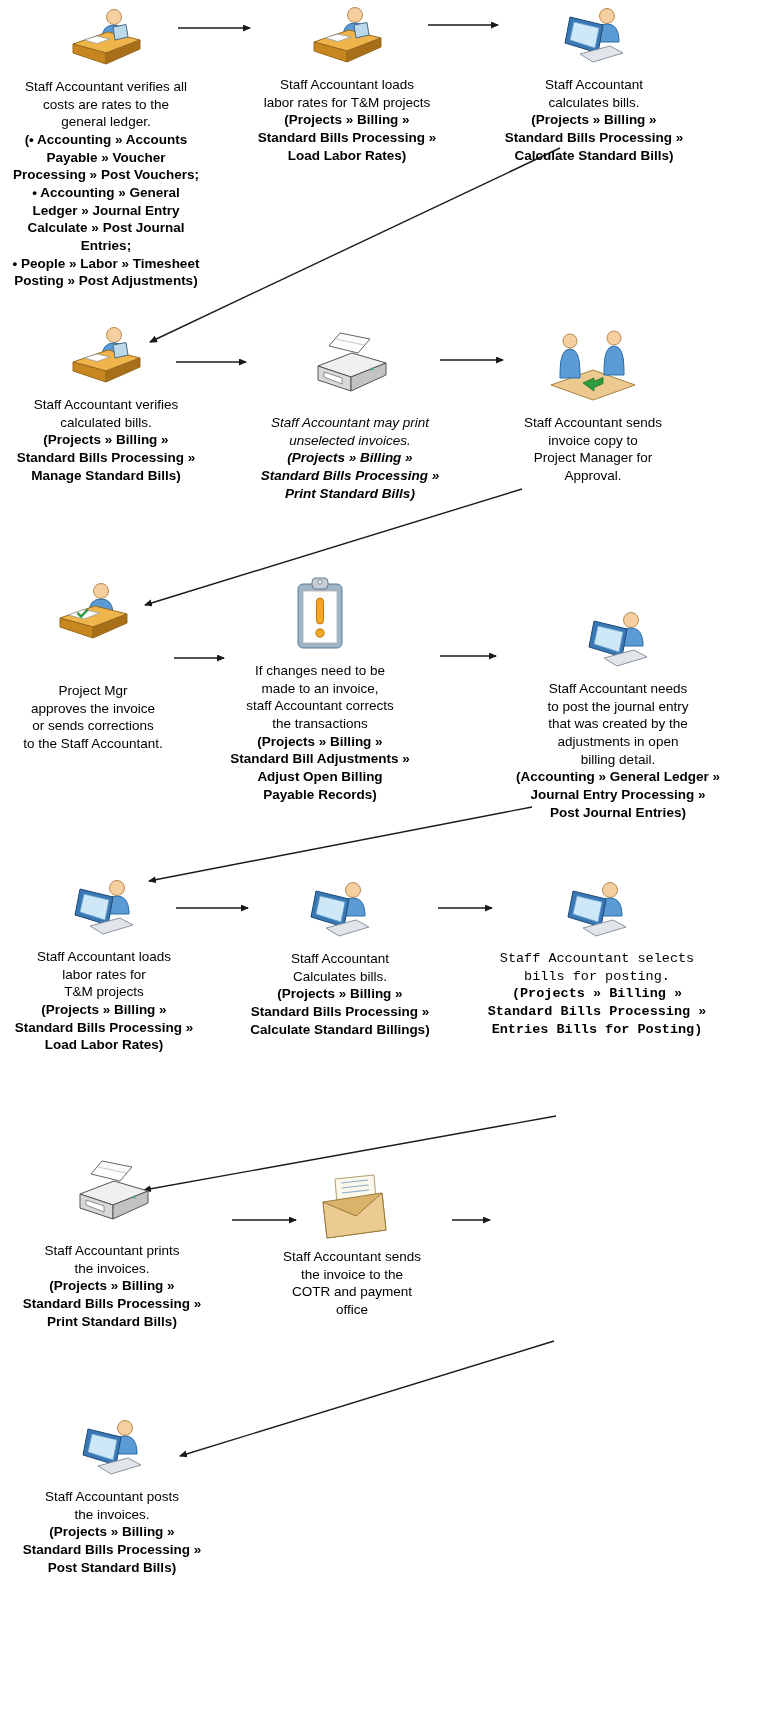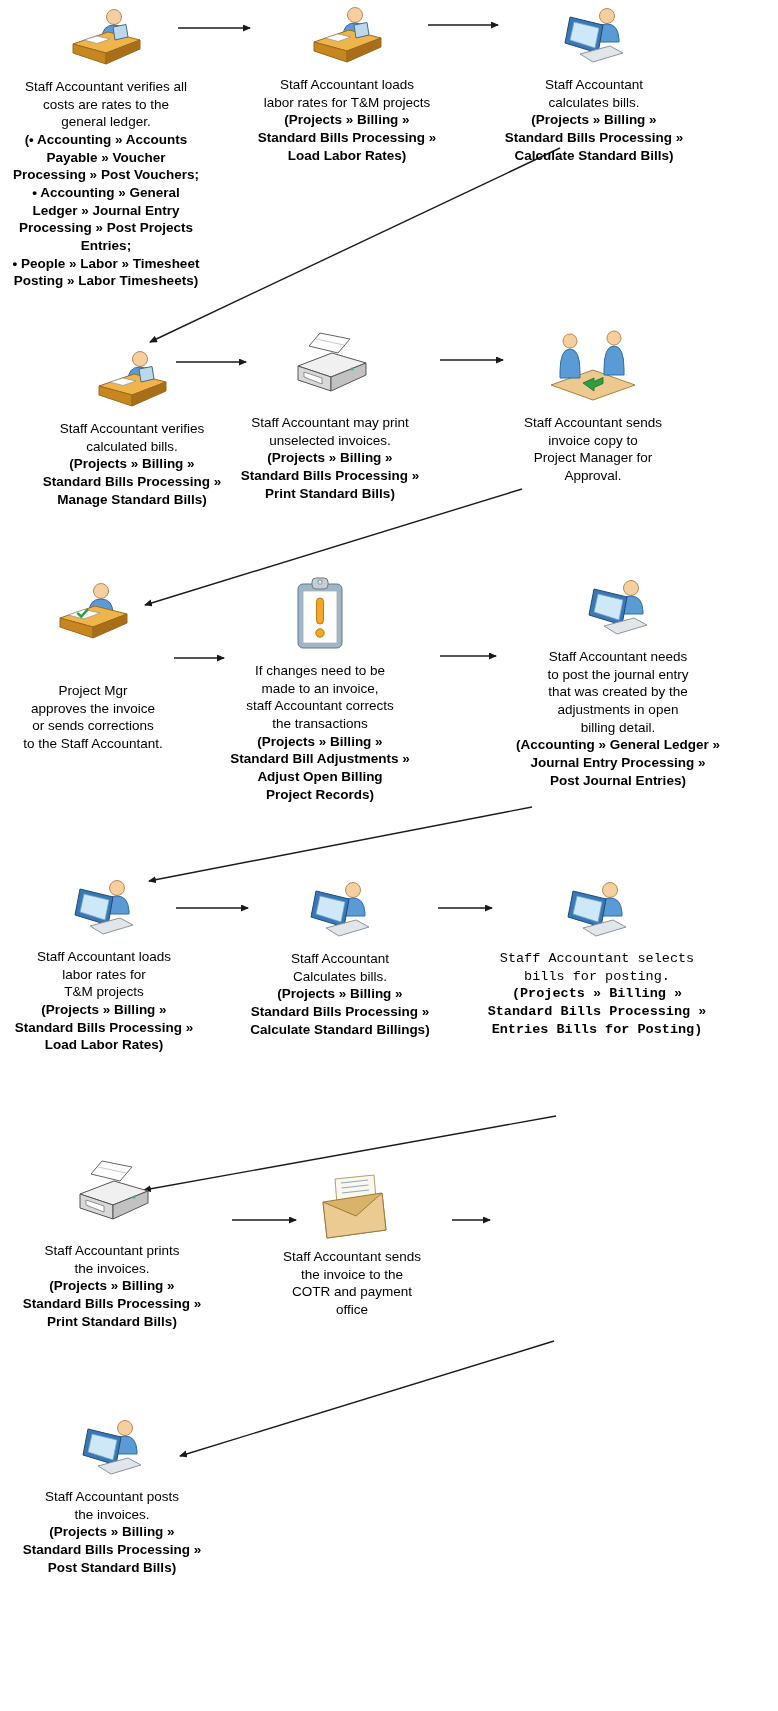--- a/index.html
+++ b/index.html
@@ -89,24 +89,24 @@
       </div>
       <div class="label">
         <div class="ln">Staff Accountant verifies all</div>
         <div class="ln">costs are rates to the</div>
         <div class="ln">general ledger.</div>
         <div class="ln b">(• Accounting » Accounts</div>
         <div class="ln b">Payable » Voucher</div>
         <div class="ln b">Processing » Post Vouchers;</div>
         <div class="ln b">• Accounting » General</div>
         <div class="ln b">Ledger » Journal Entry</div>
-        <div class="ln b">Processing » Post Projects</div>
+        <div class="ln b">Calculate » Post Journal</div>
         <div class="ln b">Entries;</div>
         <div class="ln b">• People » Labor » Timesheet</div>
-        <div class="ln b">Posting » Labor Timesheets)</div>
+        <div class="ln b">Posting » Post Adjustments)</div>
       </div>
     </div>
   <div class="node" style="left:240px; top:4px;    width:214px;">
       <div class="icon ic-person-desk">
         <svg width="78" height="64" viewBox="0 0 78 64">
           <circle cx="47" cy="11" r="7.5" fill="#f6cfa0" stroke="#b98a52"></circle>
           <path d="M35 40 L35 33 Q35 19 47 19 Q59 19 59 34 L59 40 Z" fill="#5b9bd5" stroke="#2f6ea8"></path>
           <path d="M6 38 L41 26 L73 34 L39 47 Z" fill="#efb54a" stroke="#9a6a20"></path>
           <path d="M6 38 L6 47 L39 58 L39 47 Z" fill="#c8861f" stroke="#9a6a20"></path>
           <path d="M39 47 L73 34 L73 43 L39 58 Z" fill="#a86f18" stroke="#9a6a20"></path>
@@ -133,41 +133,41 @@
         </svg>
       </div>
       <div class="label">
         <div class="ln">Staff Accountant</div>
         <div class="ln">calculates bills.</div>
         <div class="ln b">(Projects » Billing »</div>
         <div class="ln b">Standard Bills Processing »</div>
         <div class="ln b">Calculate Standard Bills)</div>
       </div>
     </div>
-  <div class="node" style="left:0px;   top:348px;  width:212px;margin-left:26px;">
+  <div class="node" style="left:0px;   top:324px;  width:212px;">
       <div class="icon ic-person-desk">
         <svg width="78" height="64" viewBox="0 0 78 64">
           <circle cx="47" cy="11" r="7.5" fill="#f6cfa0" stroke="#b98a52"></circle>
           <path d="M35 40 L35 33 Q35 19 47 19 Q59 19 59 34 L59 40 Z" fill="#5b9bd5" stroke="#2f6ea8"></path>
           <path d="M6 38 L41 26 L73 34 L39 47 Z" fill="#efb54a" stroke="#9a6a20"></path>
           <path d="M6 38 L6 47 L39 58 L39 47 Z" fill="#c8861f" stroke="#9a6a20"></path>
           <path d="M39 47 L73 34 L73 43 L39 58 Z" fill="#a86f18" stroke="#9a6a20"></path>
           <path d="M17 34 L30 30 L43 33 L30 37.5 Z" fill="#ffffff" stroke="#999" stroke-width="0.8"></path>
           <path d="M46 21 L59 18.5 L61 31 L48 34 Z" fill="#bcd9ec" stroke="#456a85"></path>
         </svg>
       </div>
       <div class="label">
         <div class="ln">Staff Accountant verifies</div>
         <div class="ln">calculated bills.</div>
         <div class="ln b">(Projects » Billing »</div>
         <div class="ln b">Standard Bills Processing »</div>
         <div class="ln b">Manage Standard Bills)</div>
       </div>
     </div>
-  <div class="node" style="left:222px; top:330px;  width:216px;">
+  <div class="node" style="left:242px; top:330px;  width:216px;font-style:italic;">
       <div class="icon ic-printer">
         <svg width="88" height="76" viewBox="0 0 88 76">
           <path d="M34 3 L64 9 L52 23 L23 16 Z" fill="#fdfdfd" stroke="#666"></path>
           <path d="M30 9 L58 15" stroke="#bbb" stroke-width="0.8" fill="none"></path>
           <path d="M12 36 L46 23 L80 33 L45 47 Z" fill="#f0f0f0" stroke="#555"></path>
           <path d="M12 36 L12 50 L45 61 L45 47 Z" fill="#d8d8d8" stroke="#555"></path>
           <path d="M45 47 L80 33 L80 45 L45 61 Z" fill="#c2c2c2" stroke="#555"></path>
           <path d="M18 42 L36 48 L36 54 L18 47 Z" fill="#ffffff" stroke="#777" stroke-width="0.8"></path>
           <circle cx="66" cy="39" r="1.6" fill="#44aa88"></circle>
         </svg>
@@ -229,24 +229,24 @@
         </svg>
       </div>
       <div class="label">
         <div class="ln">If changes need to be</div>
         <div class="ln">made to an invoice,</div>
         <div class="ln">staff Accountant corrects</div>
         <div class="ln">the transactions</div>
         <div class="ln b">(Projects » Billing »</div>
         <div class="ln b">Standard Bill Adjustments »</div>
         <div class="ln b">Adjust Open Billing</div>
-        <div class="ln b">Project Records)</div>
-      </div>
-    </div>
-  <div class="node" style="left:492px; top:578px;  width:252px;">
+        <div class="ln b">Payable Records)</div>
+      </div>
+    </div>
+  <div class="node" style="left:492px; top:610px;  width:252px;">
       <div class="icon ic-person-computer">
         <svg width="72" height="62" viewBox="0 0 72 62">
           <circle cx="49" cy="10" r="7.5" fill="#f6cfa0" stroke="#b98a52"></circle>
           <path d="M37 36 L37 31 Q38 18 49 18 Q60 18 61 33 L61 36 Z" fill="#5b9bd5" stroke="#2f6ea8"></path>
           <path d="M12 11 L45 19 L40 47 L7 37 Z" fill="#3a77b5" stroke="#1f4a75"></path>
           <path d="M16 16 L41 22 L37 42 L12 34 Z" fill="#cfe8f8" stroke="#6ba3cc" stroke-width="0.8"></path>
           <path d="M22 48 L52 40 L65 47 L35 56 Z" fill="#e2e6ea" stroke="#8a94a0"></path>
         </svg>
       </div>
       <div class="label">

